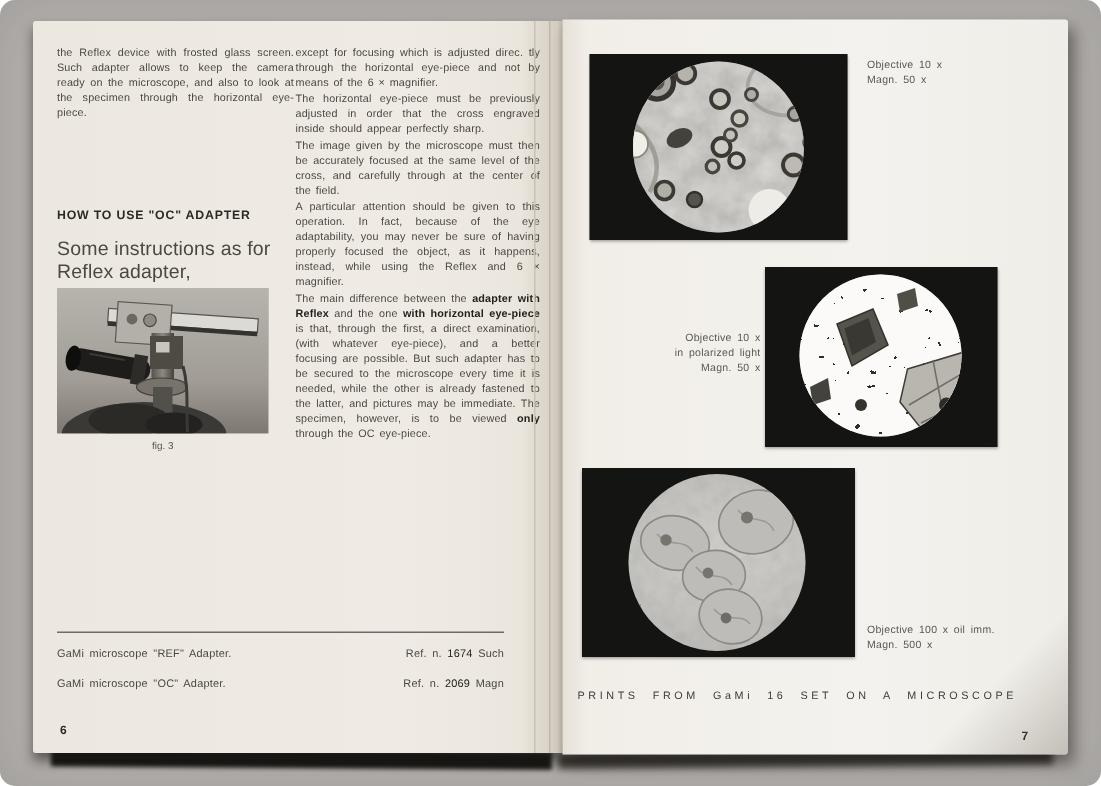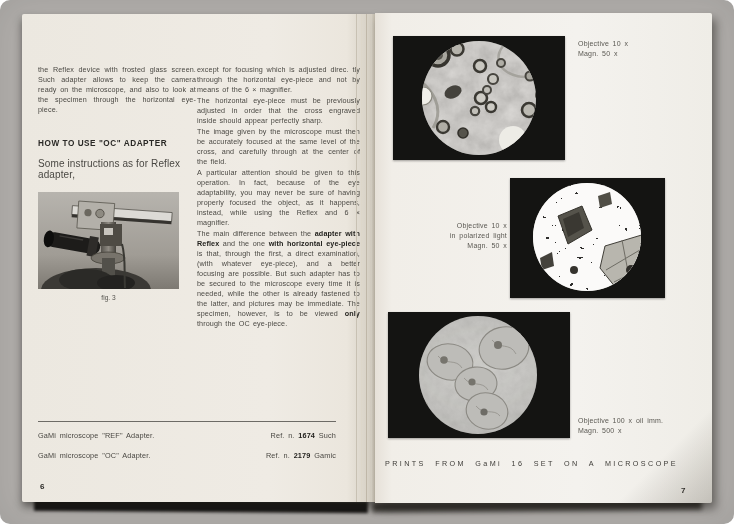--- a/index.html
+++ b/index.html
@@ -17,33 +17,33 @@
   .page-right::after{content:"";position:absolute;right:0;bottom:0;width:120px;height:120px;
     background:linear-gradient(135deg,rgba(0,0,0,0) 60%,rgba(92,86,76,.30) 100%);}
   .gutterline{position:absolute;top:14px;height:488px;width:1px;}
   .gl1{left:356px;background:#c8c1b3;}
   .gl2{left:361px;background:#ddd7ca;}
   .gl3{left:366px;background:#bfb7a8;}
   .gl4{left:371px;background:#d6d0c4;}
 
   
   .body-text{position:absolute;font-size:7.2px;line-height:10px;letter-spacing:.12px;word-spacing:1px;
-             color:#4a4843;text-align:justify;margin-top:35px;}
+             color:#4a4843;text-align:justify;}
   .body-text p{margin:0 0 1px 0;}
   .col1{left:16px;top:16px;width:158px;}
   .col2{left:175px;top:16px;width:163px;}
   .heading{position:absolute;left:16px;top:125px;width:170px;font-size:8.2px;font-weight:bold;
            letter-spacing:.55px;color:#2a2926;}
-  .subline{position:absolute;left:16px;top:144px;width:170px;font-size:10px;color:#4a4843;letter-spacing:.12px;}
+  .subline{position:absolute;left:16px;top:144px;width:170px;font-size:13px;color:#4a4843;letter-spacing:.12px;}
   .fig3{position:absolute;left:16px;top:178px;width:141px;height:97px;margin:0;background:#9a968f;overflow:hidden;}
   .fig-caption{position:absolute;left:16px;top:280px;width:141px;text-align:center;font-size:6.6px;color:#55534e;}
   .rule{position:absolute;left:16px;top:407px;width:298px;height:1px;background:#6d6b66;}
   .ref-row{position:absolute;left:16px;width:298px;display:flex;justify-content:space-between;
            font-size:7.3px;color:#4a4843;letter-spacing:.15px;word-spacing:1.5px;}
-  .ref-row .b{font-weight:bold;color:#23221e;text-align:right;}
+  .ref-row .b{font-weight:normal;color:#23221e;text-align:right;}
   .r1{top:417px;} .r2{top:437px;}
   .pagenum{position:absolute;font-size:8px;font-weight:bold;color:#2a2926;}
   .pn6{left:18px;top:468px;} .pn7{left:306px;top:473px;}
   .b{font-weight:bold;color:#23221e;}
 
   
   .photo{position:absolute;background:#141412;overflow:hidden;box-shadow:0 1px 2px rgba(0,0,0,.35);}
   .photo1{left:18px;top:23px;width:172px;height:124px;}
   .photo2{left:135px;top:165px;width:155px;height:120px;}
   .photo3{left:13px;top:299px;width:182px;height:126px;}
@@ -119,21 +119,21 @@
       <p><span>The main difference between the </span><span class="b">adapter with Reflex</span><span> and the one </span><span class="b">with horizontal eye-piece</span><span> is that, through the first, a direct examination, (with whatever eye-piece), and a better focusing are possible. But such adapter has to be secured to the microscope every time it is needed, while the other is already fastened to the latter, and pictures may be immediate. The specimen, however, is to be viewed </span><span class="b">only</span><span> through the OC eye-piece.</span></p>
     </div>
 
     <div class="rule"></div>
     <div class="ref-row r1">
       <span>GaMi microscope "REF" Adapter.</span>
       <span><span>Ref. n. </span><span class="b">1674</span><span> Such</span></span>
     </div>
     <div class="ref-row r2">
       <span>GaMi microscope "OC" Adapter.</span>
-      <span><span>Ref. n. </span><span class="b">2179</span><span> Gamic</span></span>
+      <span><span>Ref. n. </span><span class="b">2069</span><span> Magn</span></span>
     </div>
     <div class="pagenum pn6">6</div>
   </div>
 
   <div class="gutterline gl1"></div>
   <div class="gutterline gl2"></div>
   <div class="gutterline gl3"></div>
   <div class="gutterline gl4"></div>
 
   <div class="page page-right">

